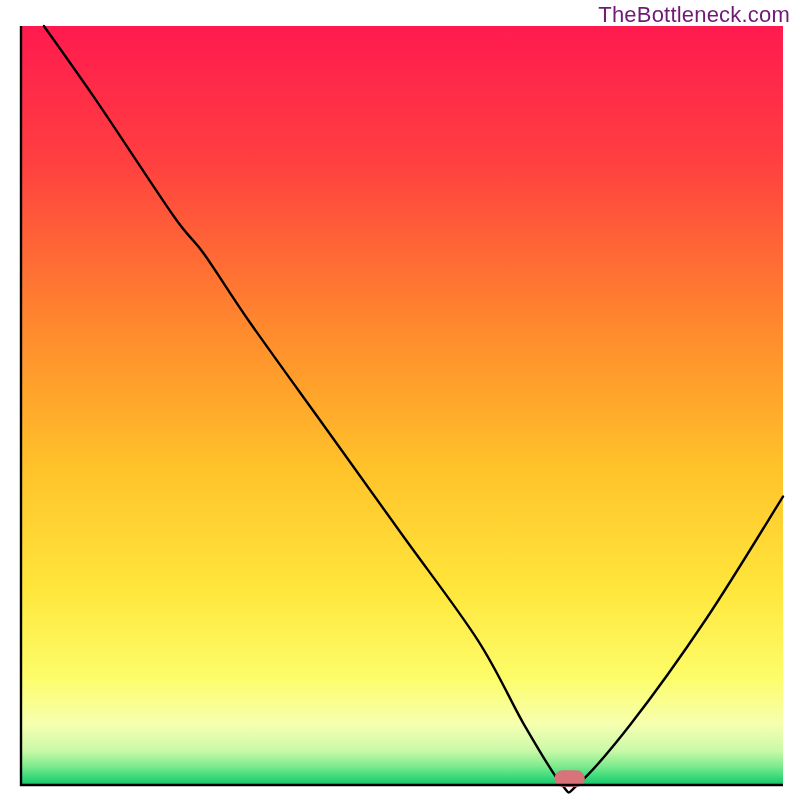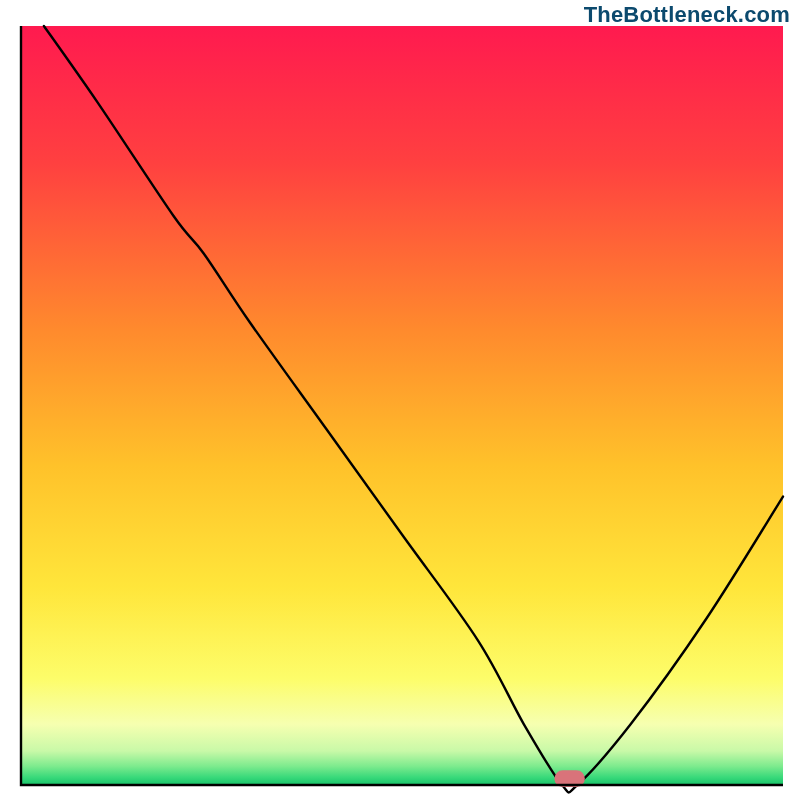--- a/index.html
+++ b/index.html
@@ -13,22 +13,22 @@
   .chart-wrap {
     position: relative;
     width: 800px;
     height: 800px;
   }
   .watermark {
     position: absolute;
     top: 2px;
     right: 10px;
     font-size: 22px;
-    font-weight: 700;
-    color: #0c4a6e;
+    font-weight: 400;
+    color: #701a75;
     letter-spacing: 0.2px;
   }
   svg {
     display: block;
   }
 </style>
 </head>
 <body>
 
 <div class="chart-wrap">

